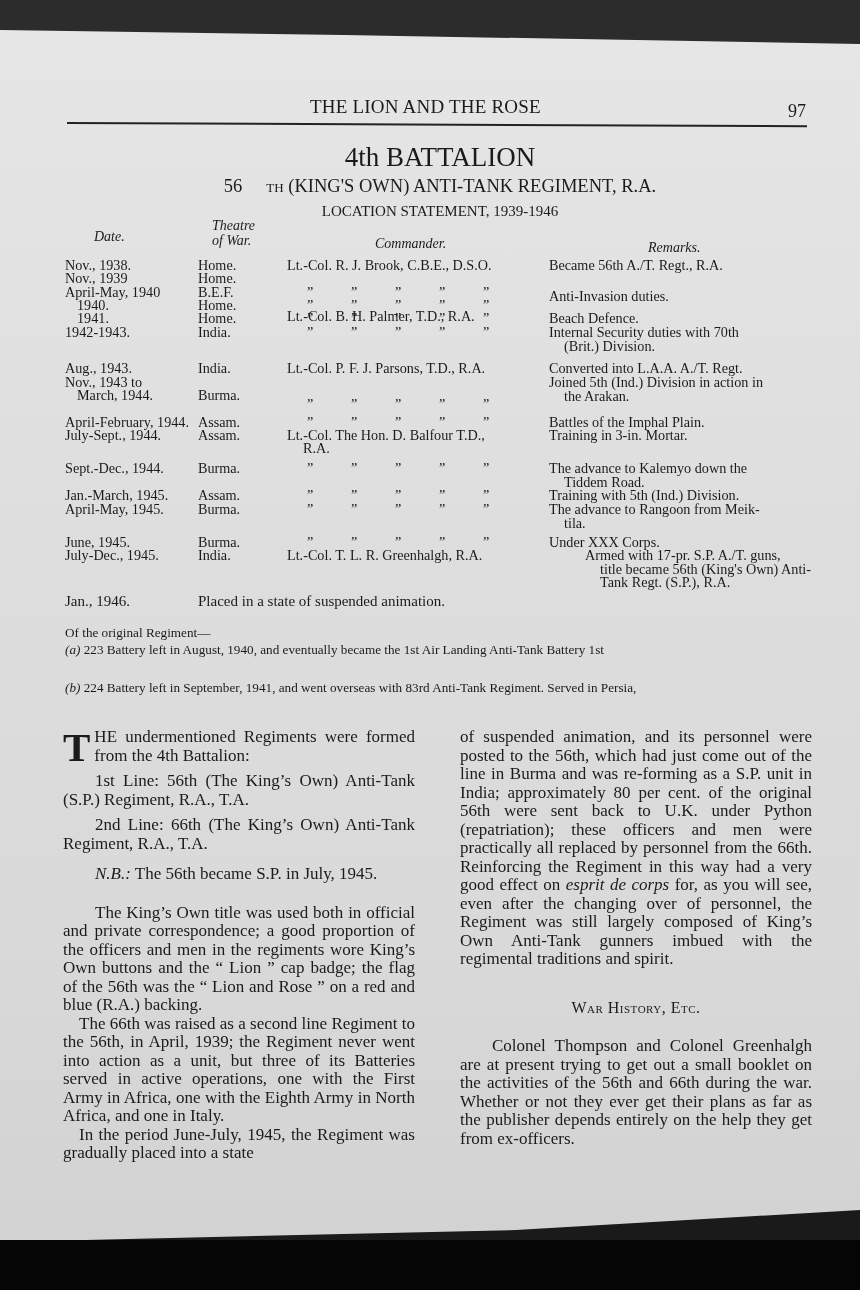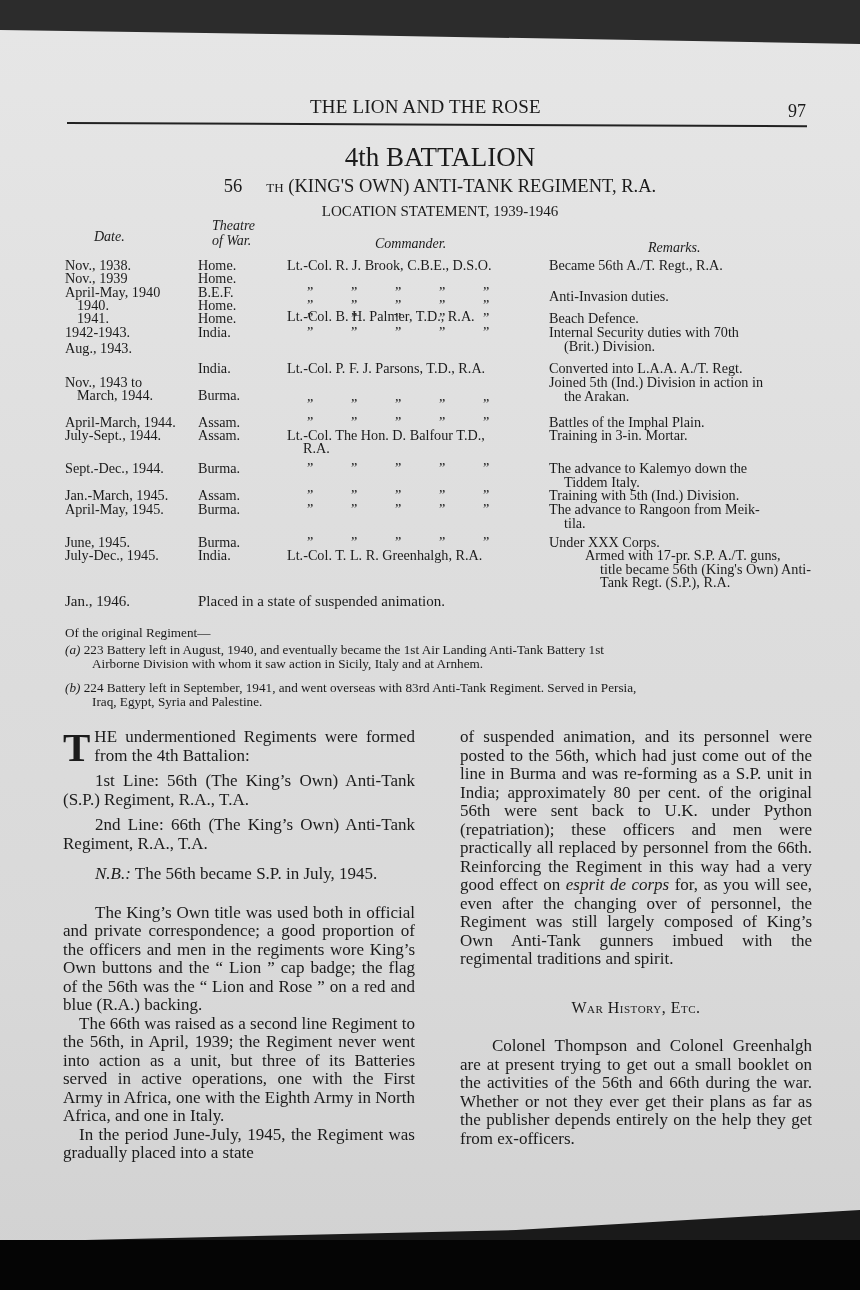--- a/index.html
+++ b/index.html
@@ -104,42 +104,42 @@
     <div class="abs row-text commander ditto" style="top: 299px; padding-left: 20px;"><span>”</span><span>”</span><span>”</span><span>”</span><span>”</span></div>
     <div class="abs row-text remarks" style="top: 290px;"><span>Anti-Invasion duties.</span></div>
     <div class="abs row-text date" style="top: 312px; padding-left: 12px;">1941.</div>
     <div class="abs row-text theatre" style="top: 312px;">Home.</div>
     <div class="abs row-text commander ditto" style="top: 312px; padding-left: 20px;"><span>”</span><span>”</span><span>”</span><span>”</span><span>”</span></div>
     <div class="abs row-text remarks" style="top: 312px;"><span>Beach Defence.</span></div>
     <div class="abs row-text date" style="top: 326px;">1942-1943.</div>
     <div class="abs row-text theatre" style="top: 326px;">India.</div>
     <div class="abs row-text commander ditto" style="top: 326px; padding-left: 20px;"><span>”</span><span>”</span><span>”</span><span>”</span><span>”</span></div>
     <div class="abs row-text remarks" style="top: 326px;"><span>Internal Security duties with 70th</span><span class="cont">(Brit.) Division.</span></div>
-    <div class="abs row-text date" style="top: 342px;">Aug., 1943.</div>
+    <div class="abs row-text date" style="top: 362px;">Aug., 1943.</div>
     <div class="abs row-text theatre" style="top: 362px;">India.</div>
     <div class="abs row-text commander" style="top: 362px;">Lt.-Col. P. F. J. Parsons, T.D., R.A.</div>
     <div class="abs row-text remarks" style="top: 362px;"><span>Converted into L.A.A. A./T. Regt.</span></div>
     <div class="abs row-text date" style="top: 376px;">Nov., 1943 to</div>
     <div class="abs row-text date" style="top: 389px; padding-left: 12px;">March, 1944.</div>
     <div class="abs row-text theatre" style="top: 389px;">Burma.</div>
     <div class="abs row-text commander ditto" style="top: 398px; padding-left: 20px;"><span>”</span><span>”</span><span>”</span><span>”</span><span>”</span></div>
     <div class="abs row-text remarks" style="top: 376px;"><span>Joined 5th (Ind.) Division in action in</span><span class="cont">the Arakan.</span></div>
-    <div class="abs row-text date" style="top: 416px;">April-March, 1944.</div>
+    <div class="abs row-text date" style="top: 416px;">April-February, 1944.</div>
     <div class="abs row-text theatre" style="top: 416px;">Assam.</div>
     <div class="abs row-text commander ditto" style="top: 416px; padding-left: 20px;"><span>”</span><span>”</span><span>”</span><span>”</span><span>”</span></div>
     <div class="abs row-text remarks" style="top: 416px;"><span>Battles of the Imphal Plain.</span></div>
     <div class="abs row-text date" style="top: 429px;">July-Sept., 1944.</div>
     <div class="abs row-text theatre" style="top: 429px;">Assam.</div>
     <div class="abs row-text commander" style="top: 429px;">Lt.-Col. The Hon. D. Balfour T.D.,</div>
     <div class="abs row-text commander" style="top: 442px; padding-left: 16px;">R.A.</div>
     <div class="abs row-text remarks" style="top: 429px;"><span>Training in 3-in. Mortar.</span></div>
     <div class="abs row-text date" style="top: 462px;">Sept.-Dec., 1944.</div>
     <div class="abs row-text theatre" style="top: 462px;">Burma.</div>
     <div class="abs row-text commander ditto" style="top: 462px; padding-left: 20px;"><span>”</span><span>”</span><span>”</span><span>”</span><span>”</span></div>
-    <div class="abs row-text remarks" style="top: 462px;"><span>The advance to Kalemyo down the</span><span class="cont">Tiddem Italy.</span></div>
+    <div class="abs row-text remarks" style="top: 462px;"><span>The advance to Kalemyo down the</span><span class="cont">Tiddem Road.</span></div>
     <div class="abs row-text date" style="top: 489px;">Jan.-March, 1945.</div>
     <div class="abs row-text theatre" style="top: 489px;">Assam.</div>
     <div class="abs row-text commander ditto" style="top: 489px; padding-left: 20px;"><span>”</span><span>”</span><span>”</span><span>”</span><span>”</span></div>
     <div class="abs row-text remarks" style="top: 489px;"><span>Training with 5th (Ind.) Division.</span></div>
     <div class="abs row-text date" style="top: 503px;">April-May, 1945.</div>
     <div class="abs row-text theatre" style="top: 503px;">Burma.</div>
     <div class="abs row-text commander ditto" style="top: 503px; padding-left: 20px;"><span>”</span><span>”</span><span>”</span><span>”</span><span>”</span></div>
     <div class="abs row-text remarks" style="top: 503px;"><span>The advance to Rangoon from Meik-</span><span class="cont">tila.</span></div>
     <div class="abs row-text date" style="top: 536px;">June, 1945.</div>
     <div class="abs row-text theatre" style="top: 536px;">Burma.</div>
@@ -148,22 +148,22 @@
     <div class="abs row-text date" style="top: 549px;">July-Dec., 1945.</div>
     <div class="abs row-text theatre" style="top: 549px;">India.</div>
     <div class="abs row-text commander" style="top: 549px;">Lt.-Col. T. L. R. Greenhalgh, R.A.</div>
     <div class="abs row-text remarks" style="top: 549px; margin-left: 36px;"><span>Armed with 17-pr. S.P. A./T. guns,</span><span class="cont">title became 56th (King's Own) Anti-</span><span class="cont">Tank Regt. (S.P.), R.A.</span></div>
   </div>
 
 <div class="abs row-text date final-note" style="top:595px">Jan., 1946.</div>
 <div class="abs row-text final-note" style="left:198px; top:595px">Placed in a state of suspended animation.</div>
 
 <div class="abs of-original">Of the original Regiment—</div>
-<div class="abs note note-a"><i>(a)</i> <span>223 Battery left in August, 1940, and eventually became the 1st Air Landing Anti-Tank Battery 1st</span><span class="cont">Airborne Division with whom it saw action in Sicily, Italy and at Arnhem.</span></div>
-<div class="abs note note-b"><i>(b)</i> <span>224 Battery left in September, 1941, and went overseas with 83rd Anti-Tank Regiment. Served in Persia,</span><span class="cont">Iraq, Egypt, Syria and Palestine.</span></div>
+<div class="abs note note-a"><i>(a)</i> <span>223 Battery left in August, 1940, and eventually became the 1st Air Landing Anti-Tank Battery 1st</span></div>
+<div class="abs note note-b"><i>(b)</i> <span>224 Battery left in September, 1941, and went overseas with 83rd Anti-Tank Regiment. Served in Persia,</span></div>
 
 <div class="abs col left-col">
   <p><span class="dropcap">T</span><span>HE undermentioned Regiments were formed from the 4th Battalion:</span></p>
   <p class="indent gap-s">1st Line: 56th (The King’s Own) Anti-Tank (S.P.) Regiment, R.A., T.A.</p>
   <p class="indent gap-s">2nd Line: 66th (The King’s Own) Anti-Tank Regiment, R.A., T.A.</p>
   <p class="indent gap-m"><i>N.B.:</i><span> The 56th became S.P. in July, 1945.</span></p>
   <p class="indent gap-l">The King’s Own title was used both in official and private correspondence; a good proportion of the officers and men in the regiments wore King’s Own buttons and the “ Lion ” cap badge; the flag of the 56th was the “ Lion and Rose ” on a red and blue (R.A.) backing.</p>
   <p class="tight">The 66th was raised as a second line Regiment to the 56th, in April, 1939; the Regiment never went into action as a unit, but three of its Batteries served in active operations, one with the First Army in Africa, one with the Eighth Army in North Africa, and one in Italy.</p>
   <p class="tight">In the period June-July, 1945, the Regiment was gradually placed into a state</p>
 </div>

